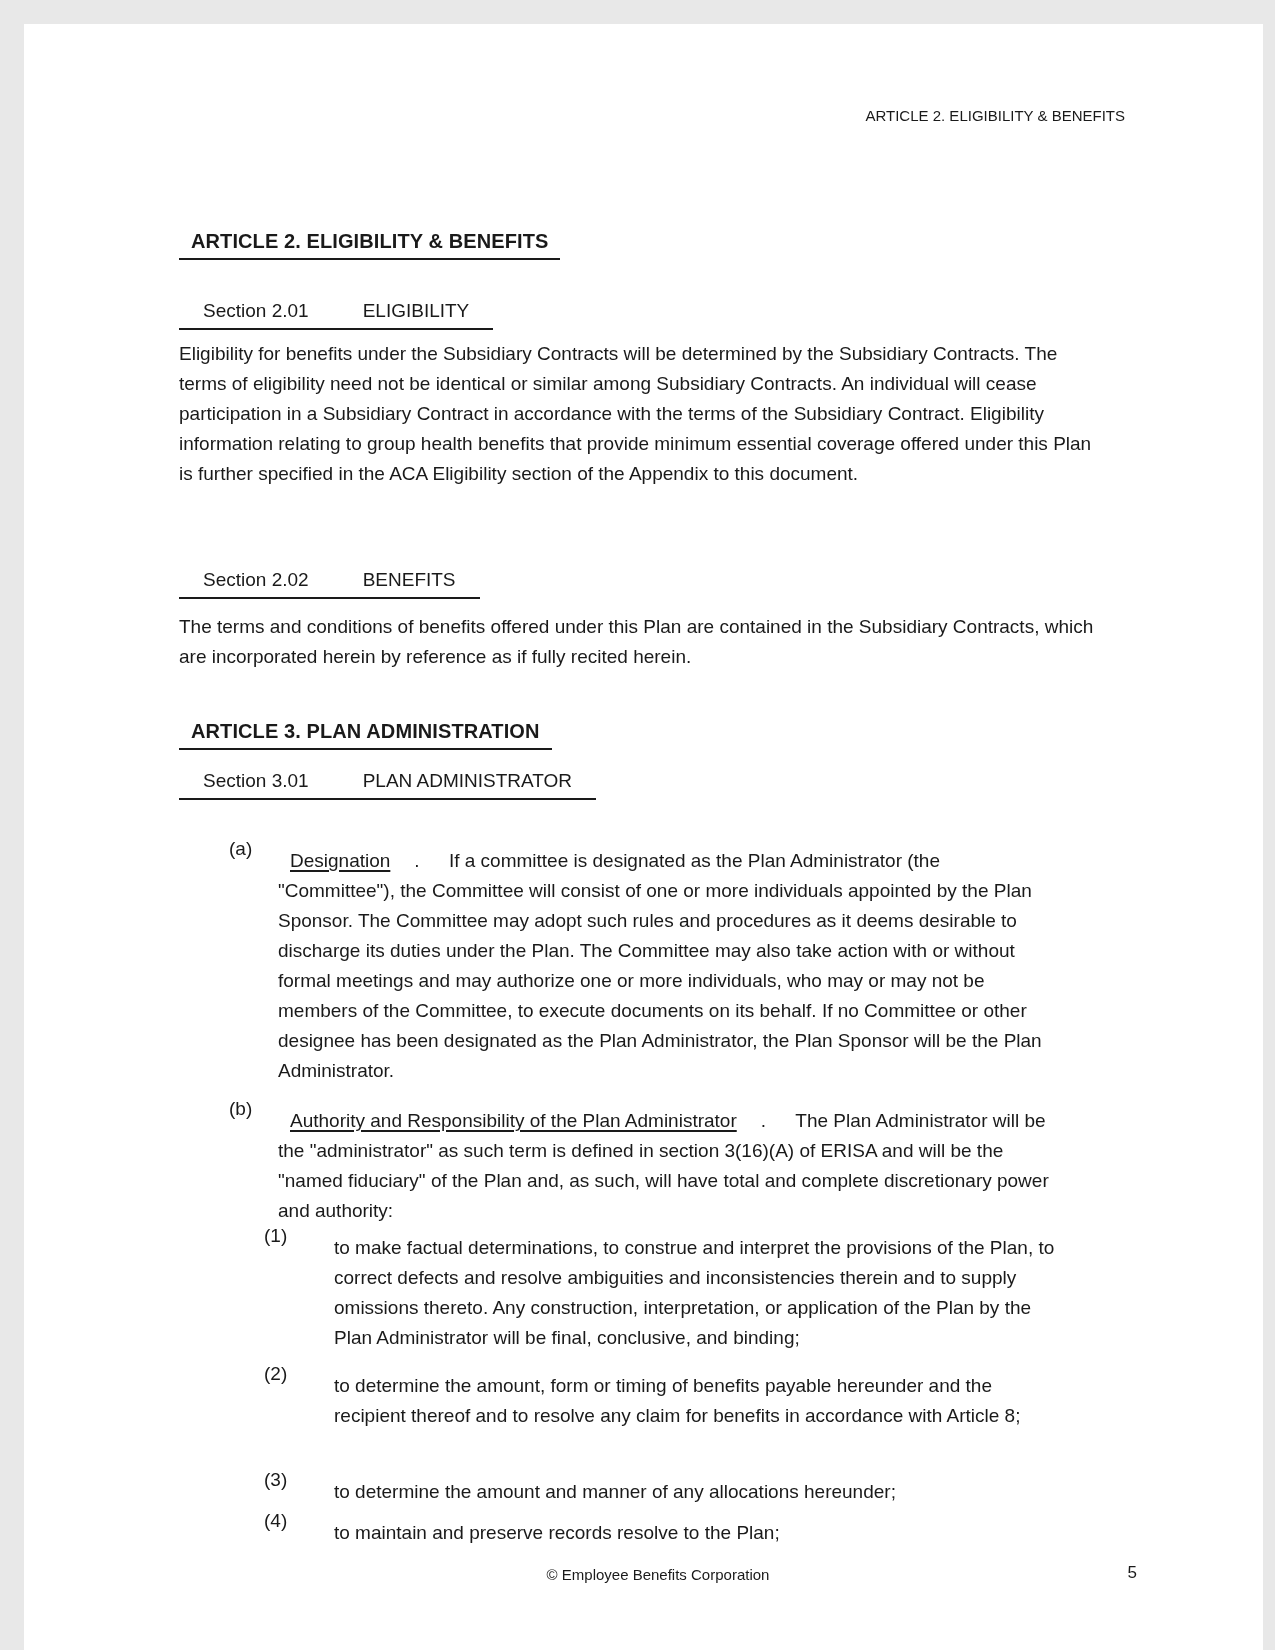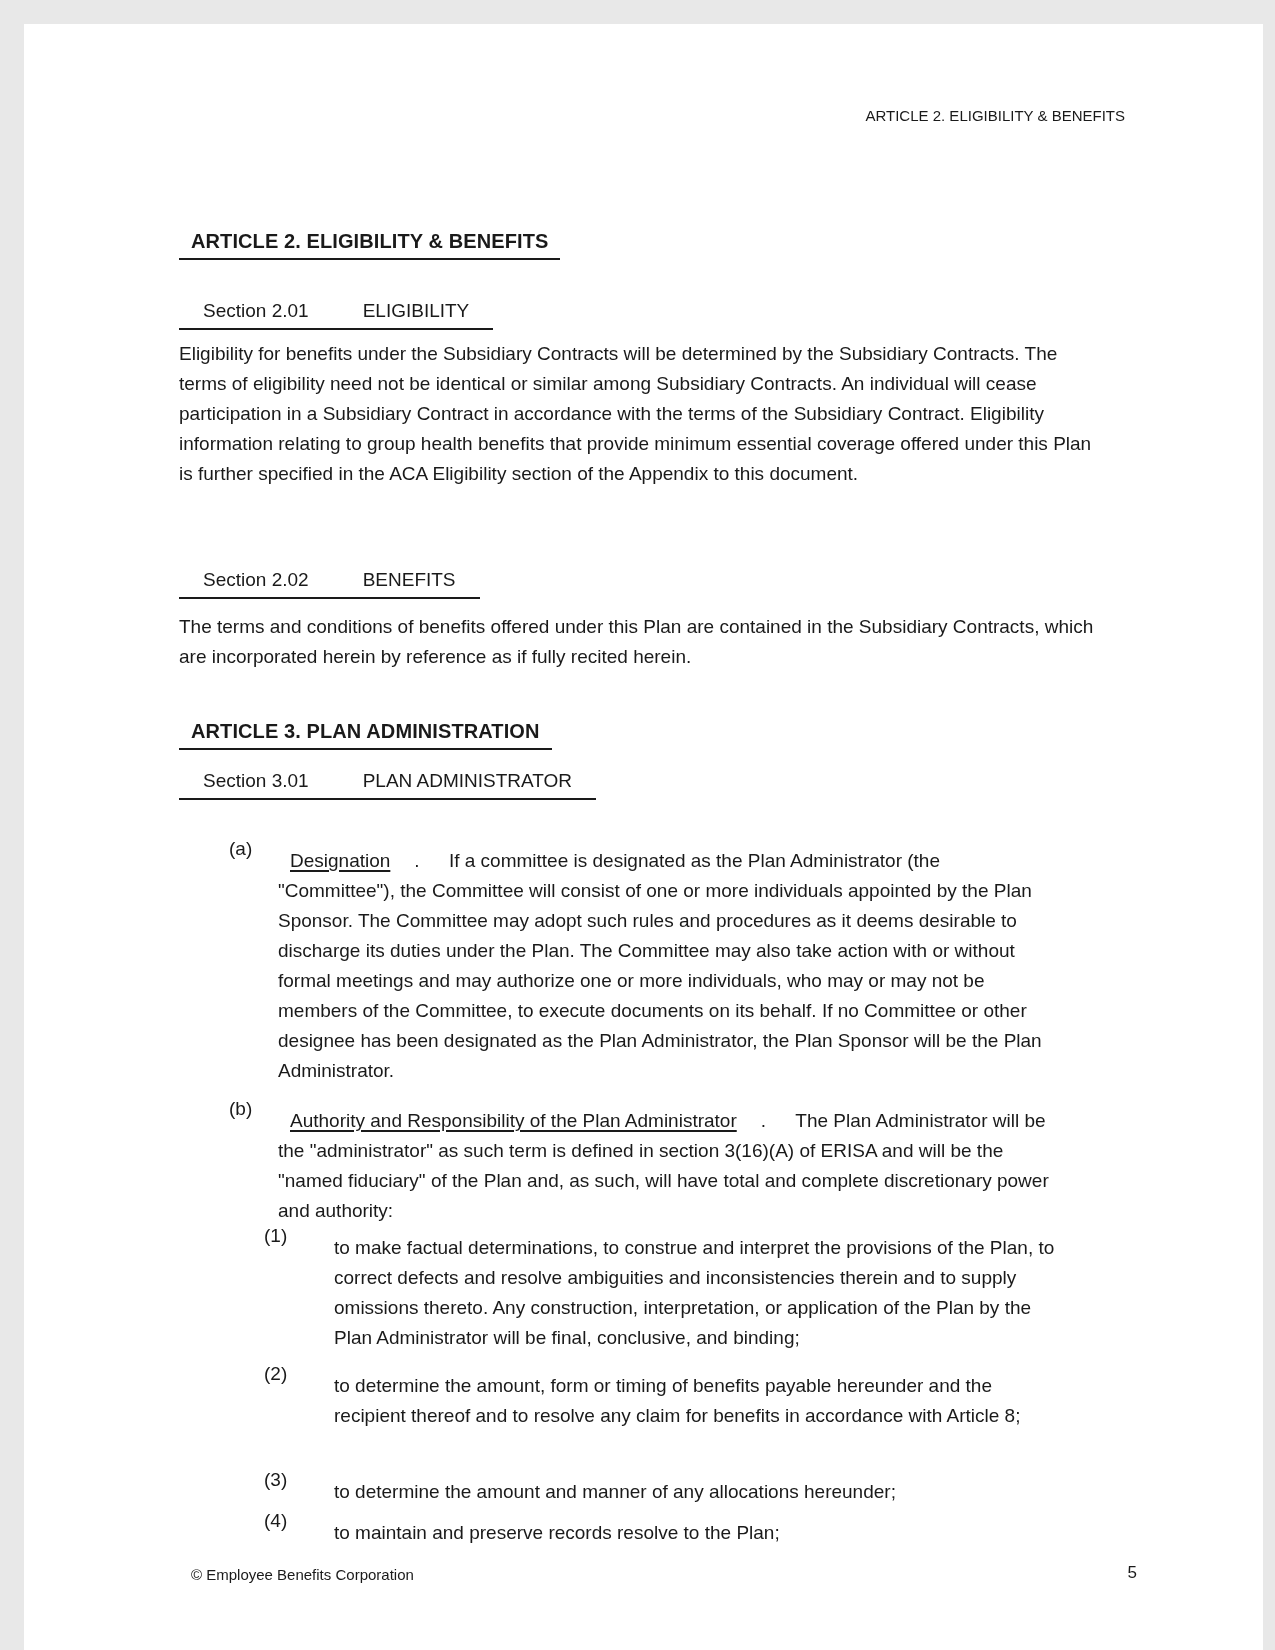--- a/index.html
+++ b/index.html
@@ -35,21 +35,21 @@
     text-decoration-thickness:1.5px;
     text-underline-offset:3px;
   }
   .running-header {
     position:absolute; top:70px; left:143px; width:982px;
     text-align:right;
     font-size:15px; line-height:20px;
   }
   .footer {
     position:absolute; top:1528px; left:143px; width:982px;
-    font-size:15px; line-height:22px;
+    font-size:15px; line-height:22px;text-align:center;
   }
   .footer .pageno {
     position:absolute; right:0; top:-2px;
     font-size:17px;
   }
 </style>
 </head>
 <body>
 
 <div class="page">

